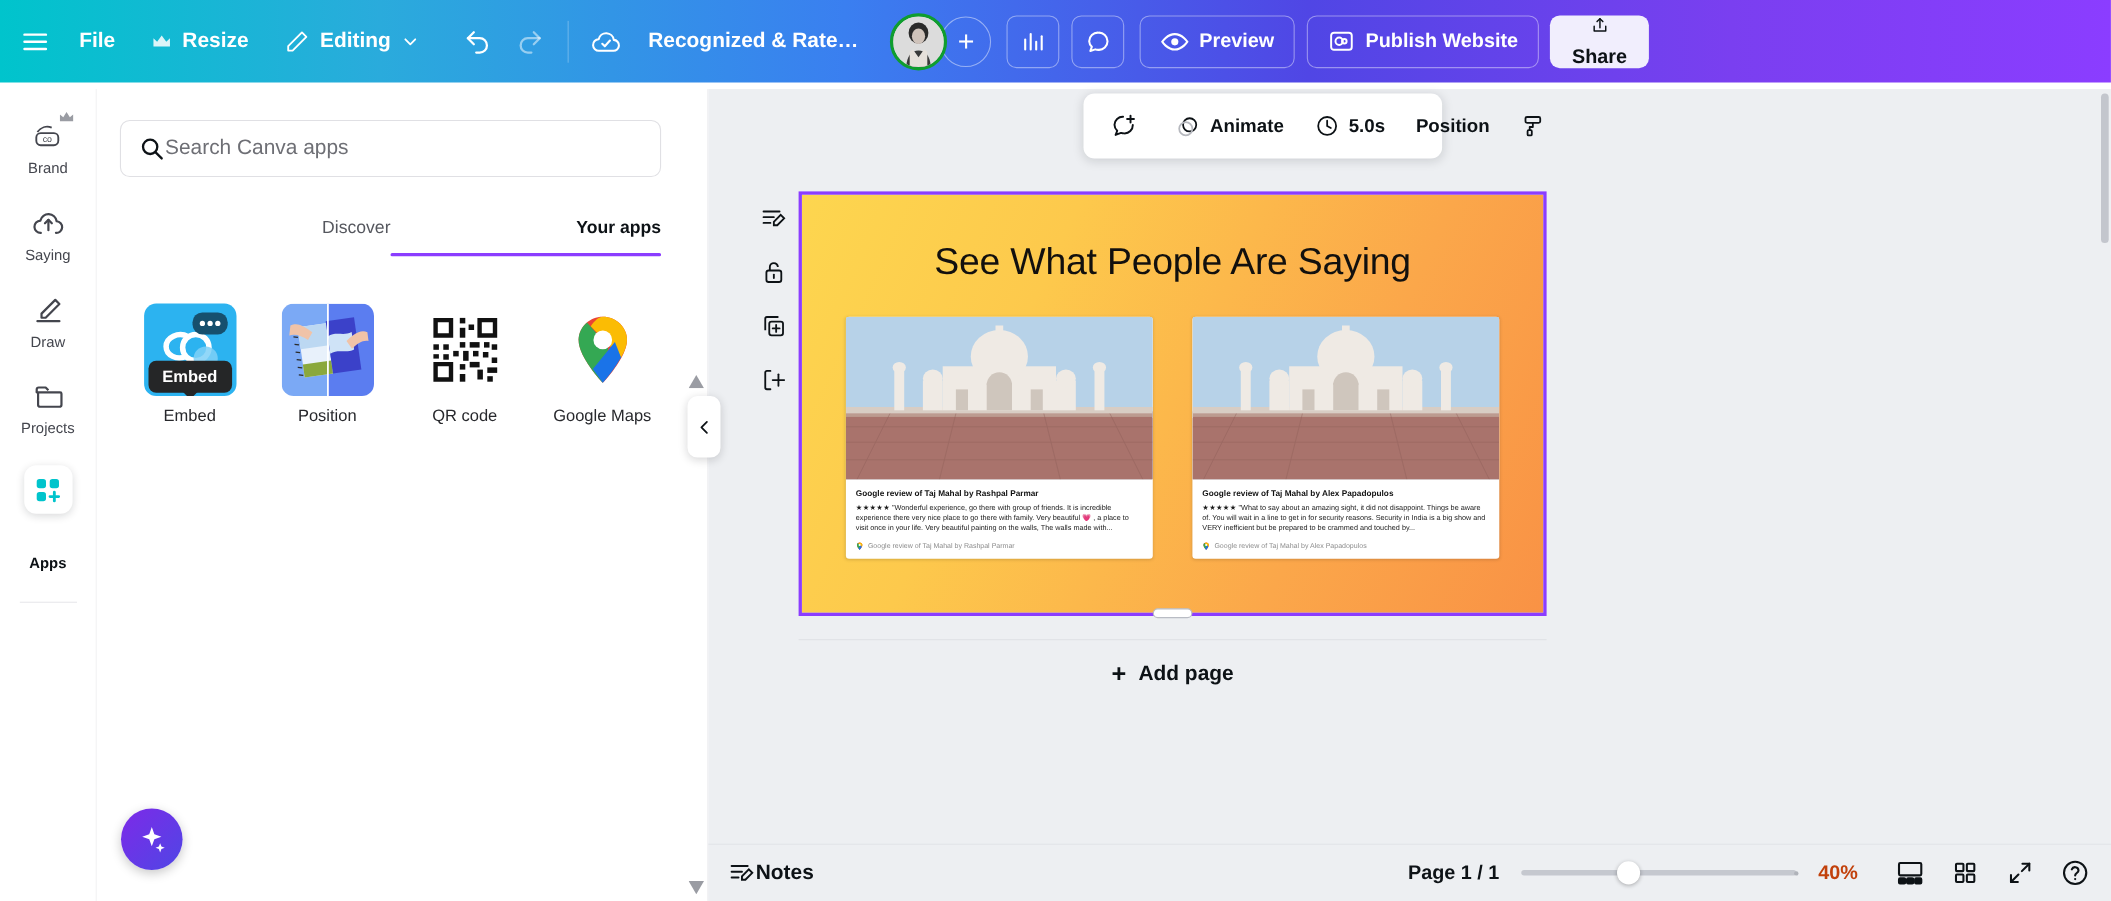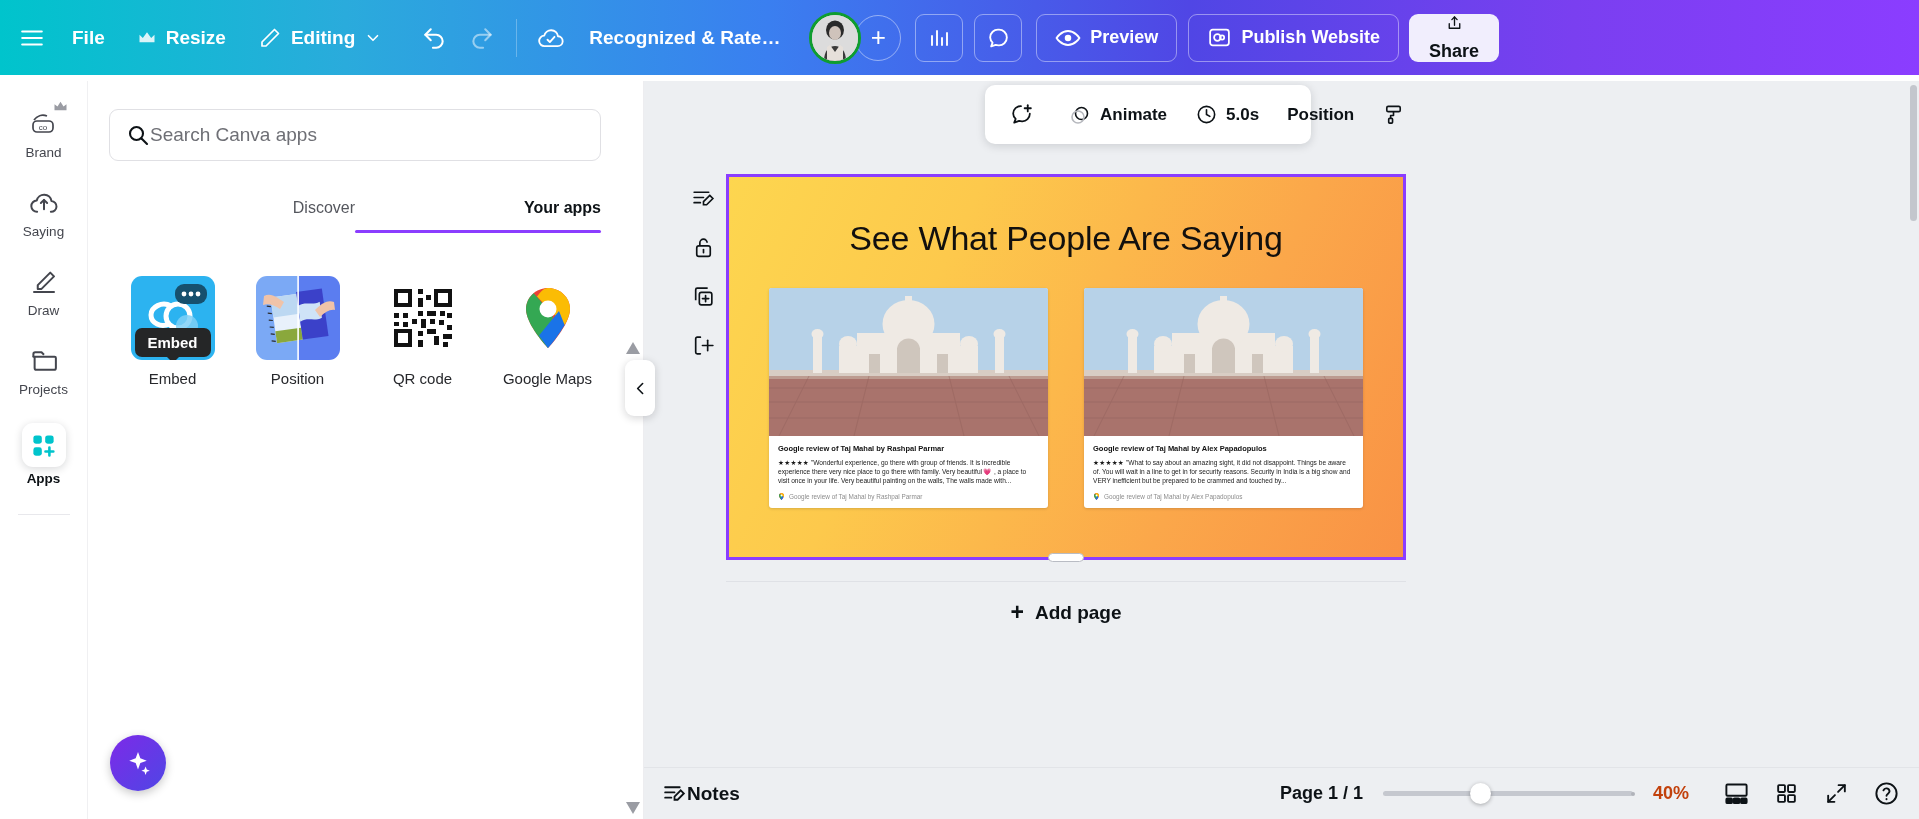--- a/index.html
+++ b/index.html
@@ -70,21 +70,21 @@
     width: 72px; padding: 8px 0 6px; margin-bottom: 12px;
     display: flex; flex-direction: column; align-items: center; gap: 4px;
     border-radius: 10px; cursor: pointer;
   }
   .rail-ico { position: relative; width: 34px; height: 34px; display: flex; align-items: center; justify-content: center; }
   .rail-label { font-size: 13.5px; color: #44464e; font-weight: 500; }
   .rail-item.active .rail-ico {
     background: #fff; border-radius: 11px; width: 44px; height: 44px;
     box-shadow: 0 2px 8px rgba(14,19,24,0.16);
   }
-  .rail-item.active .rail-label { color: #0d1216; font-weight: 700; }
+  .rail-item.active .rail-label { color: #0d1216; font-weight: 700; margin-top: 33px; }
   .crown { position: absolute; top: -7px; right: -7px; }
   .rail-divider { width: 52px; height: 1px; background: #e8e8ec; margin: 10px 0 14px; }
 
   
   .panel {
     position: absolute; top: 81px; left: 88px; width: 556px; height: 738px;
     background: #fff; border-right: 1px solid #ededf0;
   }
   .search-box {
     position: absolute; top: 28px; left: 21px; width: 492px; height: 52px;

